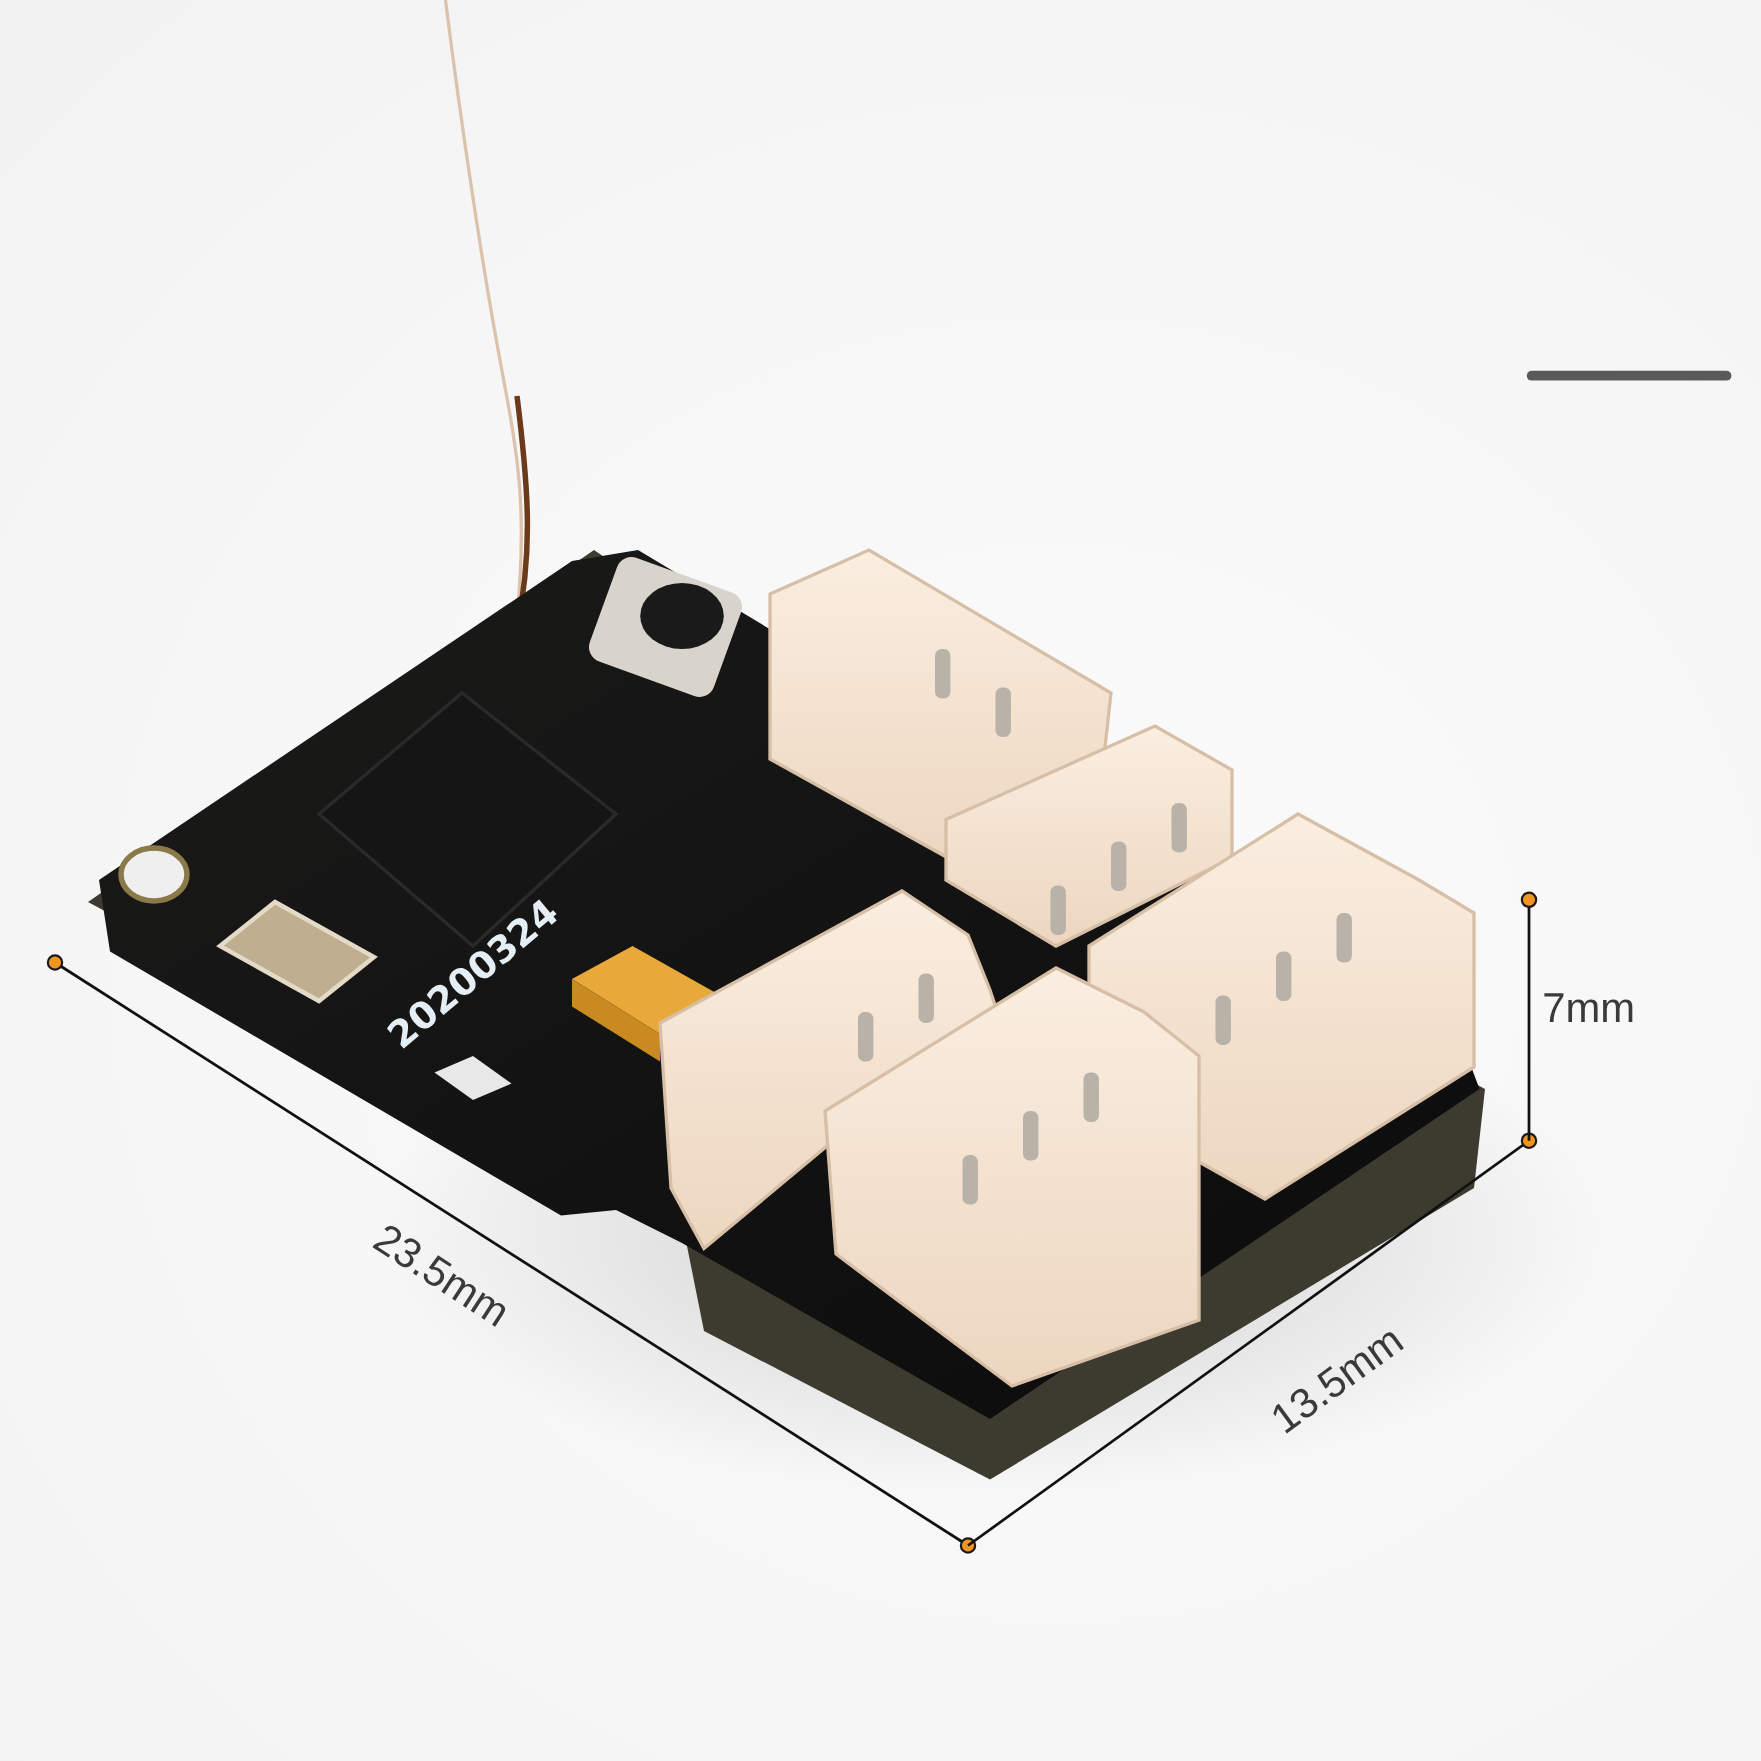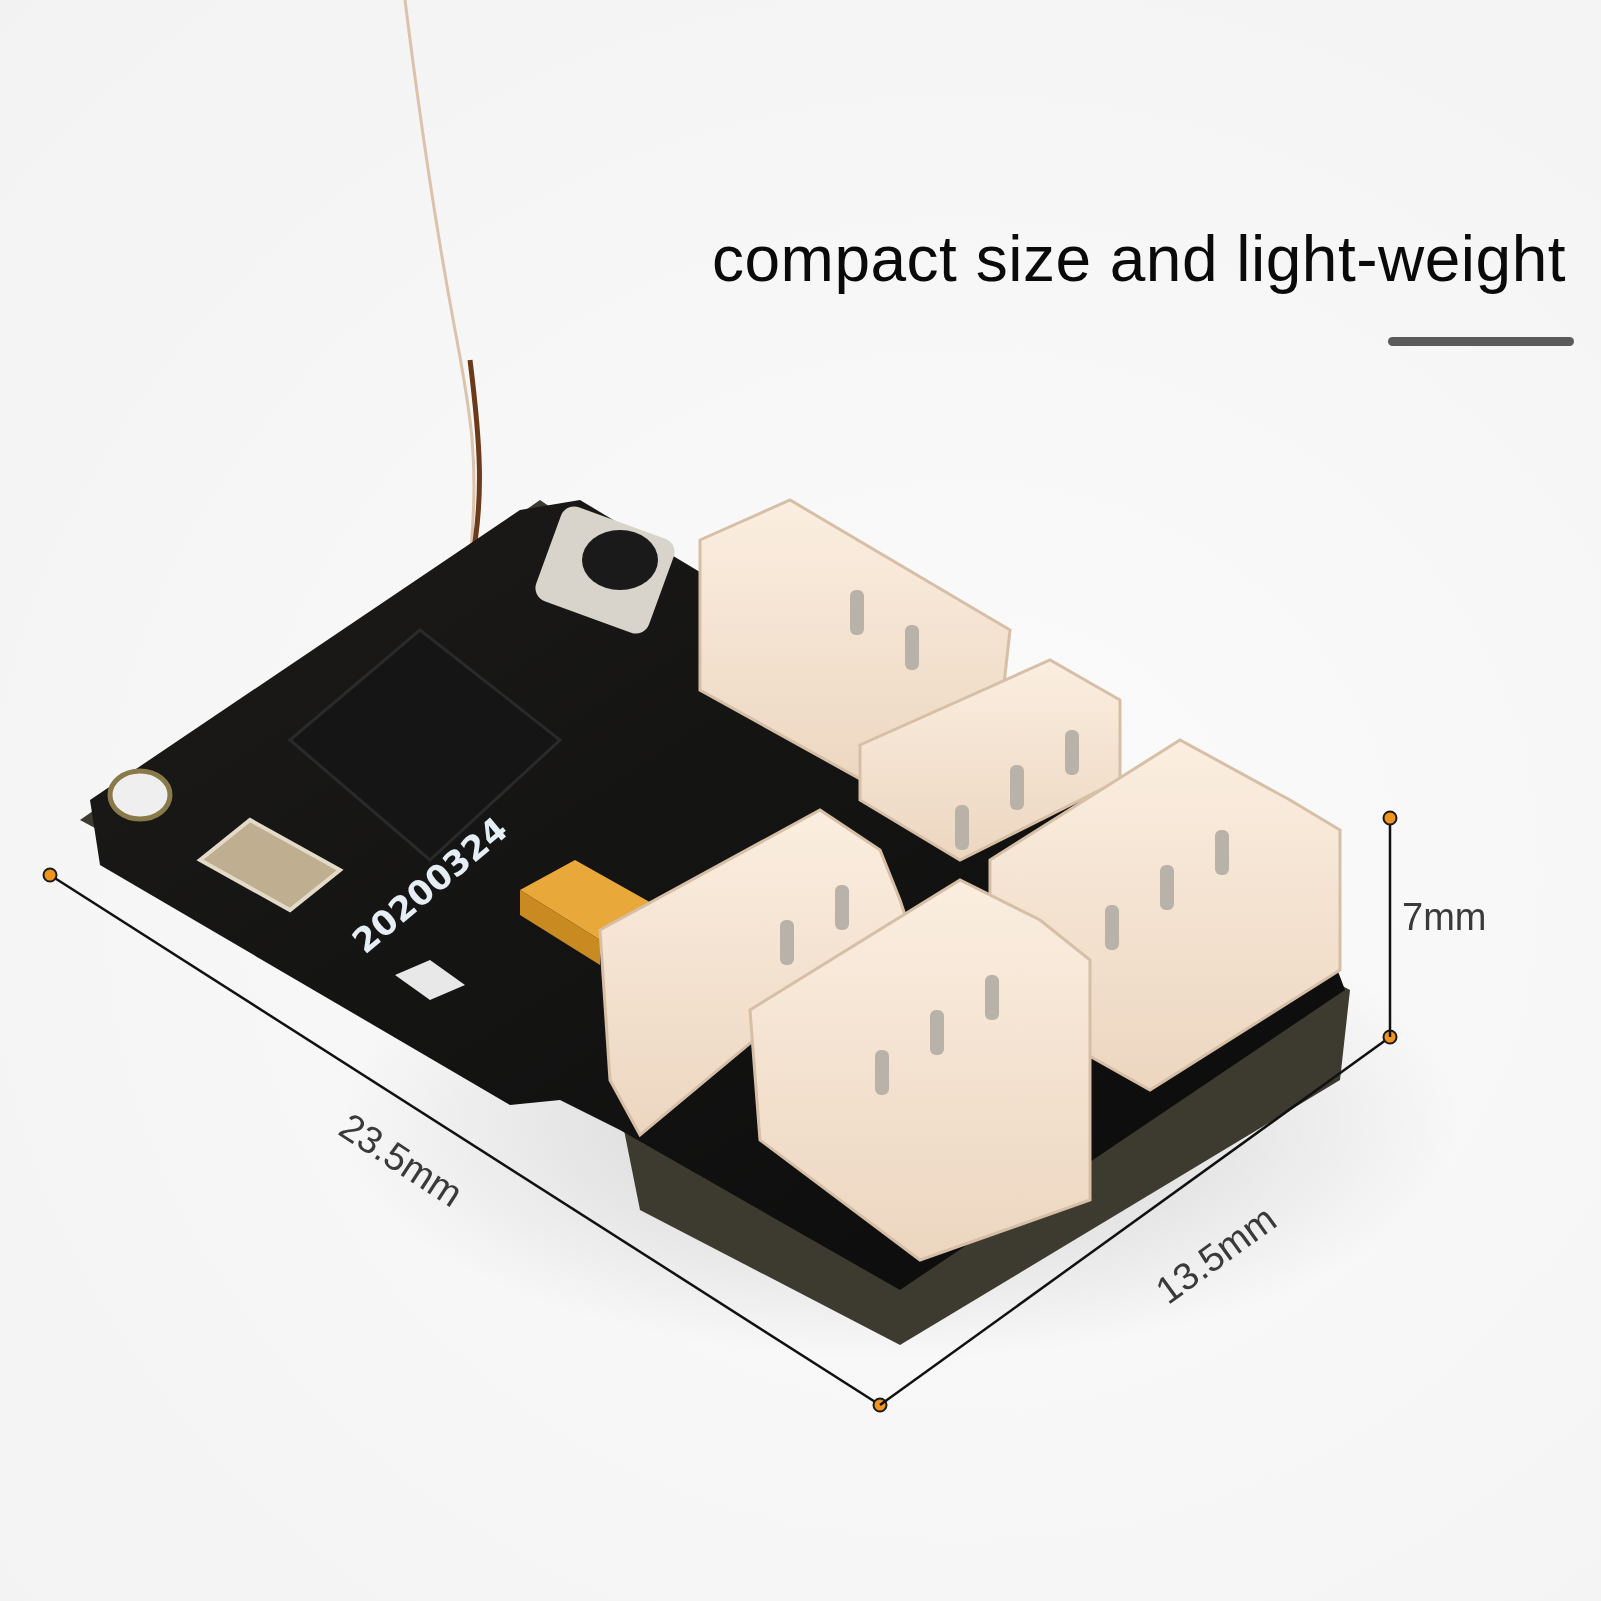--- a/index.html
+++ b/index.html
@@ -88,19 +88,18 @@
     <g>
       <line x1="880" y1="1405" x2="1390" y2="1037" stroke="#111" stroke-width="2.5"></line>
       <circle cx="1390" cy="1037" r="6.5" fill="#f0961e" stroke="#1a1a1a" stroke-width="2"></circle>
     </g>
     <g>
       <line x1="1390" y1="818" x2="1390" y2="1037" stroke="#111" stroke-width="2.5"></line>
       <circle cx="1390" cy="818" r="6.5" fill="#f0961e" stroke="#1a1a1a" stroke-width="2"></circle>
     </g>
   </svg>
 
-  <div class="headline">compact size and light-weight</div>
   <div class="headline-bar"></div>
 
   <div class="dim-label" style="left:355px; top:1105px; transform:rotate(33deg);">23.5mm</div>
   <div class="dim-label" style="left:1148px; top:1278px; transform:rotate(-36deg);">13.5mm</div>
   <div class="dim-label" style="left:1402px; top:896px;">7mm</div>
 </div>
 
 </body></html>

